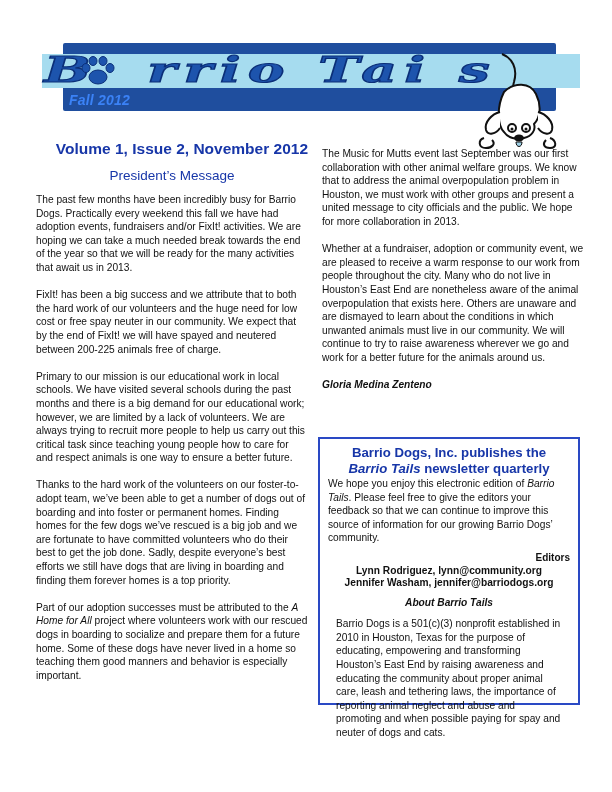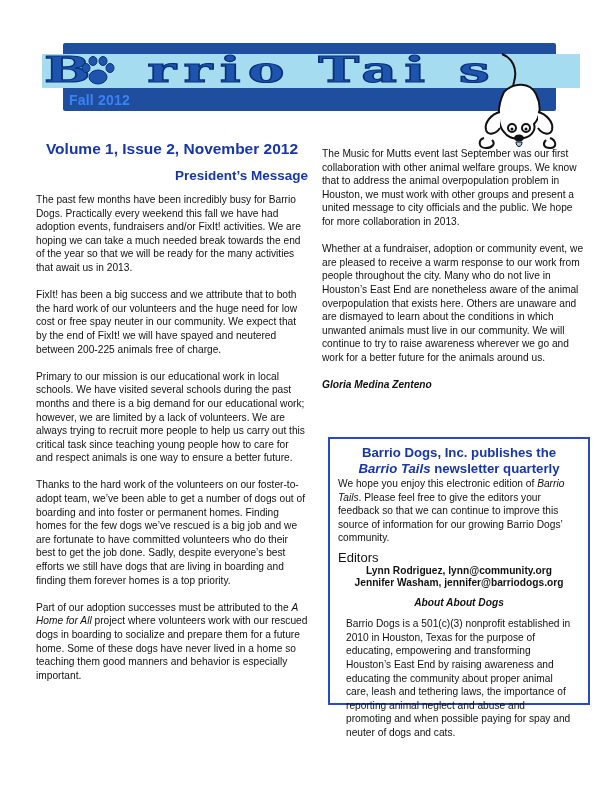--- a/index.html
+++ b/index.html
@@ -1,52 +1,52 @@
 <!DOCTYPE html>
 <html><head>
 <meta charset="utf-8">
 <style>
   html, body { margin: 0; padding: 0; background: #ffffff; }
   body { width: 612px; height: 792px; position: relative; overflow: hidden;
          font-family: "Liberation Sans", "DejaVu Sans", sans-serif; color: #111; }
 
   
-  .banner { position: absolute; left: 0; top: 0; width: 556px; height: 165px; }
+  .banner { position: absolute; left: 0; top: 0; width: 556px; height: 165px; font-style: italic; }
   .band-dark { position: absolute; left: 63px; top: 43px; width: 493px; height: 68px;
                background: #1f4e9e; border-radius: 2px; }
   .band-light { position: absolute; left: 42px; top: 54px; width: 538px; height: 34px;
                 background: #a6dcef; }
   .title { position: absolute; left: 44px; top: 50px; height: 40px; width: 536px;
            font-family: "DejaVu Serif", serif; font-weight: bold; font-size: 38px;
            letter-spacing: 5px; color: #1d54ad; line-height: 40px;
            -webkit-text-stroke: 1.2px #0b2f78; white-space: nowrap; transform: scaleX(1.45) scaleY(0.95);
            transform-origin: left center; }
   .paw { position: absolute; left: 80px; top: 56px; width: 36px; height: 30px; }
   .fall { position: absolute; left: 69px; top: 92px; font-weight: bold; font-size: 14px;
           color: #3b82f6; letter-spacing: 0.2px; }
   .dog { position: absolute; left: 470px; top: 52px; width: 100px; height: 108px; }
 
   
   .col { position: absolute; top: 140px; font-size: 10.2px; line-height: 13.6px; }
   .col-left { left: 36px; width: 272px; }
   .col-right { left: 322px; width: 262px; }
-  .vol { color: #1736a8; font-weight: bold; font-size: 15.5px; text-align: center;
+  .vol { color: #1736a8; font-weight: bold; font-size: 15.5px; text-align: right;
          margin: 0 0 10px 0; line-height: 18px; }
-  .pm { color: #1736a8; font-weight: bold; font-size: 13.5px; text-align: right;
+  .pm { color: #1736a8; font-weight: normal; font-size: 13.5px; text-align: center;
         margin: 0 0 9px 0; line-height: 16px; }
   p { margin: 0 0 13.6px 0; }
   .sig { font-style: italic; font-weight: bold; text-align: left; padding-right: 34px; margin-top: 4px; }
 
-  .box { position: absolute; left: 328px; top: 437px; width: 258px; height: 264px;
+  .box { position: absolute; left: 318px; top: 437px; width: 258px; height: 264px;
          border: 2.5px solid #2a49c4; padding: 0 0 0 0; }
   .box-inner { padding: 6px 8px 0 8px; font-size: 10.2px; line-height: 13.6px; }
   .box-title { color: #1736a8; font-weight: bold; font-size: 13.2px; text-align: center;
                line-height: 16px; }
   .box-intro { margin: 0 0 6px 0; }
-  .editors-h { font-weight: normal; text-align: left; font-size: 13px; }
+  .editors-h { font-weight: bold; text-align: right; font-size: 10px; }
   .editor { font-weight: bold; text-align: center; line-height: 12.5px; }
   .about-h { font-style: italic; font-weight: bold; text-align: center; margin-top: 6px; }
   .about { margin: 8px; }
 </style>
 </head>
 <body>
 
 <div class="banner">
   <div class="band-dark"></div>
   <div class="band-light"></div>
@@ -97,16 +97,16 @@
 </div>
 
 <div class="box">
   <div class="box-inner">
     <div class="box-title">Barrio Dogs, Inc. publishes the</div>
     <div class="box-title"><i>Barrio Tails</i><span> newsletter quarterly</span></div>
     <p class="box-intro"><span>We hope you enjoy this electronic edition of </span><i>Barrio Tails</i><span>. Please feel free to give the editors your feedback so that we can continue to improve this source of information for our growing Barrio Dogs’ community.</span></p>
     <div class="editors-h">Editors</div>
     <div class="editor">Lynn Rodriguez, lynn@community.org</div>
     <div class="editor">Jennifer Washam, jennifer@barriodogs.org</div>
-    <div class="about-h">About About Dogs</div>
+    <div class="about-h">About Barrio Tails</div>
     <p class="about">Barrio Dogs is a 501(c)(3) nonprofit established in 2010 in Houston, Texas for the purpose of educating, empowering and transforming Houston’s East End by raising awareness and educating the community about proper animal care, leash and tethering laws, the importance of reporting animal neglect and abuse and promoting and when possible paying for spay and neuter of dogs and cats.</p>
   </div>
 </div>
 
 </body></html>

